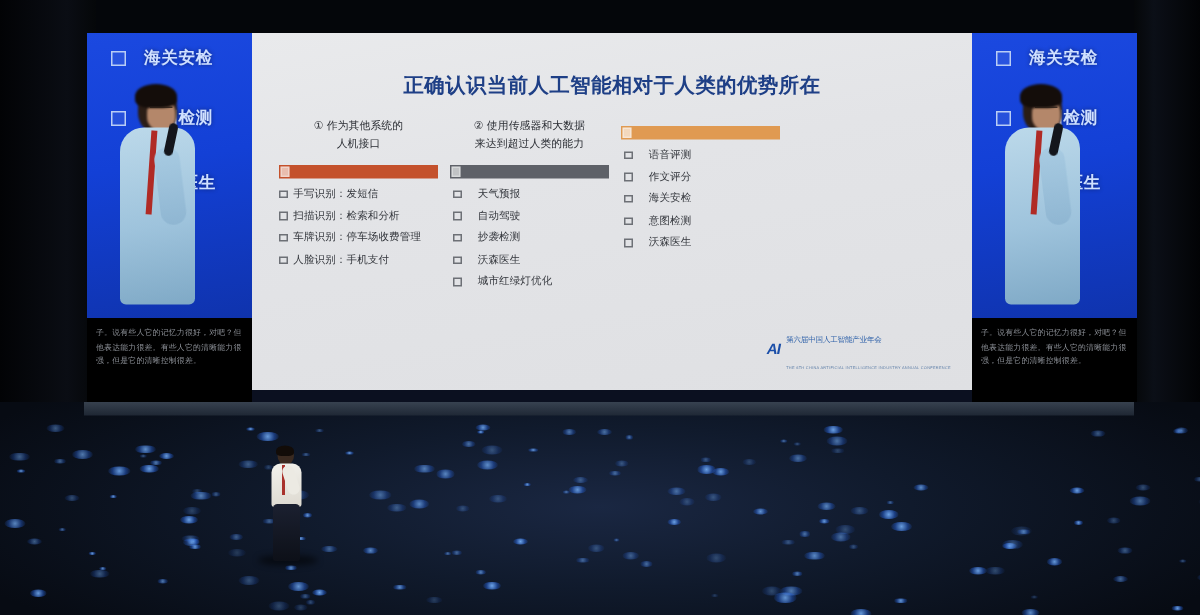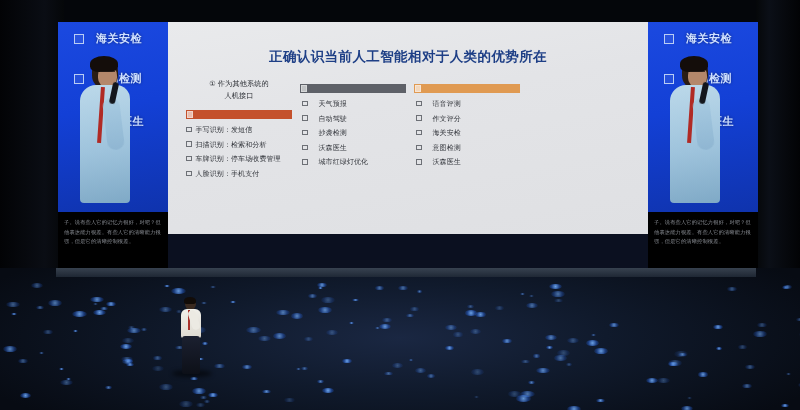--- a/index.html
+++ b/index.html
@@ -155,21 +155,21 @@
     padding: 6px 6px 0 6px;
     box-sizing: border-box;
     letter-spacing: 0.2px;
     overflow: hidden;
   }
 
   
   .slide {
     position: absolute;
     left: 110px; top: 0;
-    width: 480px; height: 212px;
+    width: 480px; height: 238px;
     background: linear-gradient(170deg, #e9eaec 0%, #e3e4e7 40%, #dfe0e3 100%);
     overflow: hidden;
   }
   .slide-title {
     position: absolute;
     left: 0; top: 26px; width: 480px;
     text-align: center;
     color: #1e3f86;
     font-size: 13.5px;
     font-weight: bold;
@@ -373,20 +373,21 @@
                 <span class="lbl">车牌识别：停车场收费管理</span>
               </li>
             <li class="item">
                 <span class="cb"></span>
                 <span class="lbl">人脸识别：手机支付</span>
               </li>
           </ul>
         </div>
 
         <div class="column col-2">
+          <div class="col-heading">② 使用传感器和大数据<br>来达到超过人类的能力</div>
           <div class="col-bar" style="background: rgb(94, 97, 104);">
             <span class="col-bar-chip"></span>
           </div>
           <ul class="item-list">
             <li class="item">
                 <span class="cb"></span>
                 <span class="lbl">天气预报</span>
               </li>
             <li class="item">
                 <span class="cb"></span>
@@ -431,20 +432,27 @@
             <li class="item">
                 <span class="cb"></span>
                 <span class="lbl">沃森医生</span>
               </li>
           </ul>
         </div>
 
 
       </div>
 
+      <div class="slide-footer">
+        <span class="footer-ai">AI</span>
+        <span>
+          <span class="footer-cn">第六届中国人工智能产业年会</span><br>
+          <span class="footer-sub">THE 6TH CHINA ARTIFICIAL INTELLIGENCE INDUSTRY ANNUAL CONFERENCE</span>
+        </span>
+      </div>
     </div>
 
     <div class="side-panel right">
       <div class="side-blue-field">
         <div class="side-overlay-box sp-b1"></div>
         <div class="side-overlay-text sp-t1">海关安检</div>
         <div class="side-overlay-box sp-b2"></div>
         <div class="side-overlay-text sp-t2">意图检测</div>
         <div class="side-overlay-text sp-t3">沃森医生</div>
         <div class="side-figure">

